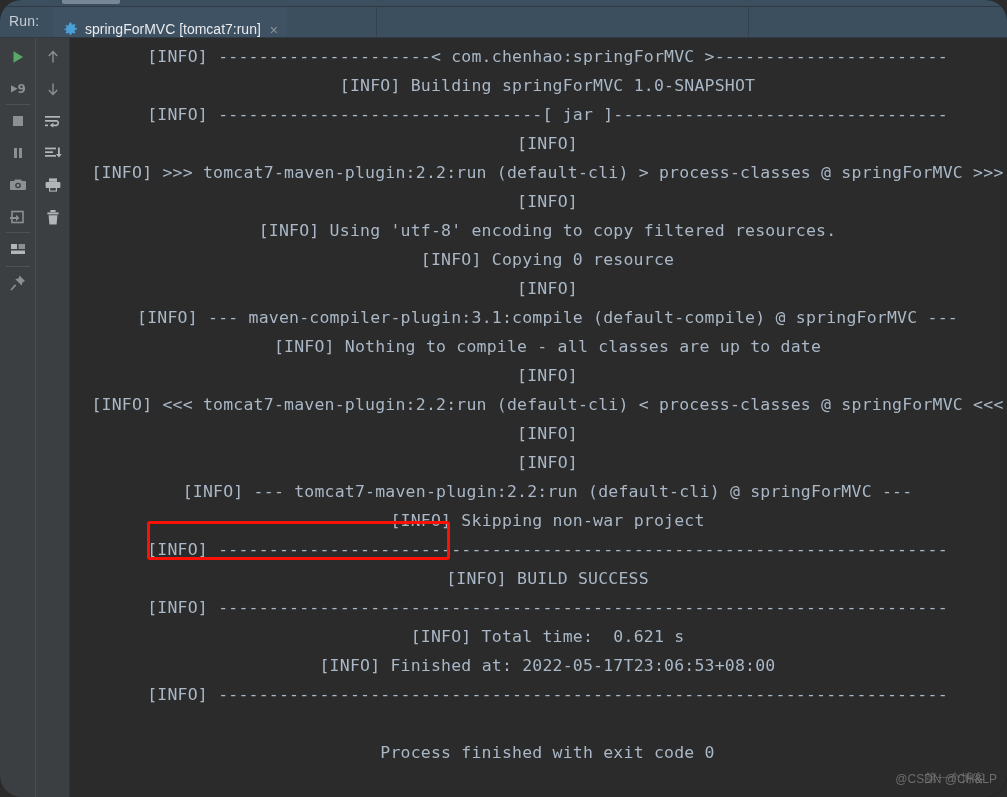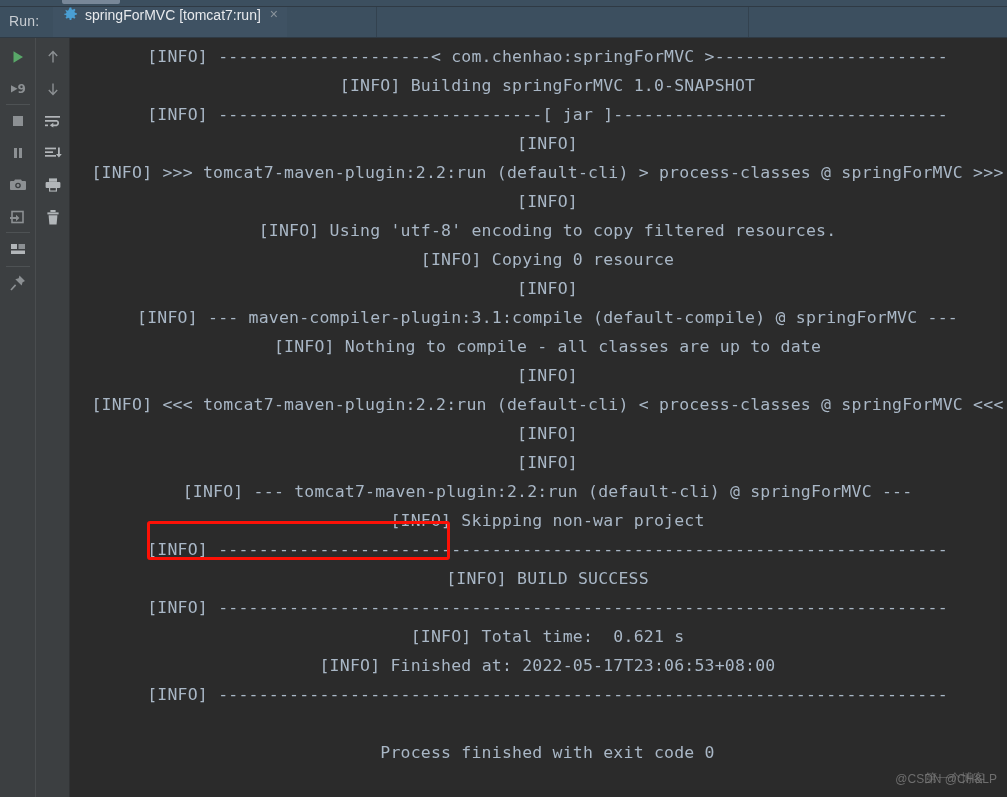--- a/index.html
+++ b/index.html
@@ -10,20 +10,21 @@
   }
   body {
     font-family: "Liberation Sans", sans-serif;
   }
   #app {
     position: relative;
     width: 1007px;
     height: 797px;
     overflow: hidden;
     background: #0f172a;
+    border-radius: 21px;
   }
 
   
   .top-sliver {
     position: absolute;
     left: 0; top: 0;
     width: 1007px; height: 7px;
     background: #3c4f5f;
     overflow: hidden;
   }
@@ -63,21 +64,21 @@
     font-size: 14px;
     color: #c8cdd2;
     letter-spacing: .2px;
   }
   .tab-active {
     position: absolute;
     left: 53px; top: 0;
     height: 30px;
     background: #3f5263;
     display: flex;
-    align-items: flex-start;
+    align-items: flex-end;
     padding: 0 9px 0 10px;
     box-sizing: border-box;
   }
   .tab-active .gear {
     width: 15px; height: 15px;
     margin-right: 7px;
     flex: none;
     display: block;
   }
   .tab-active .tabtext {

